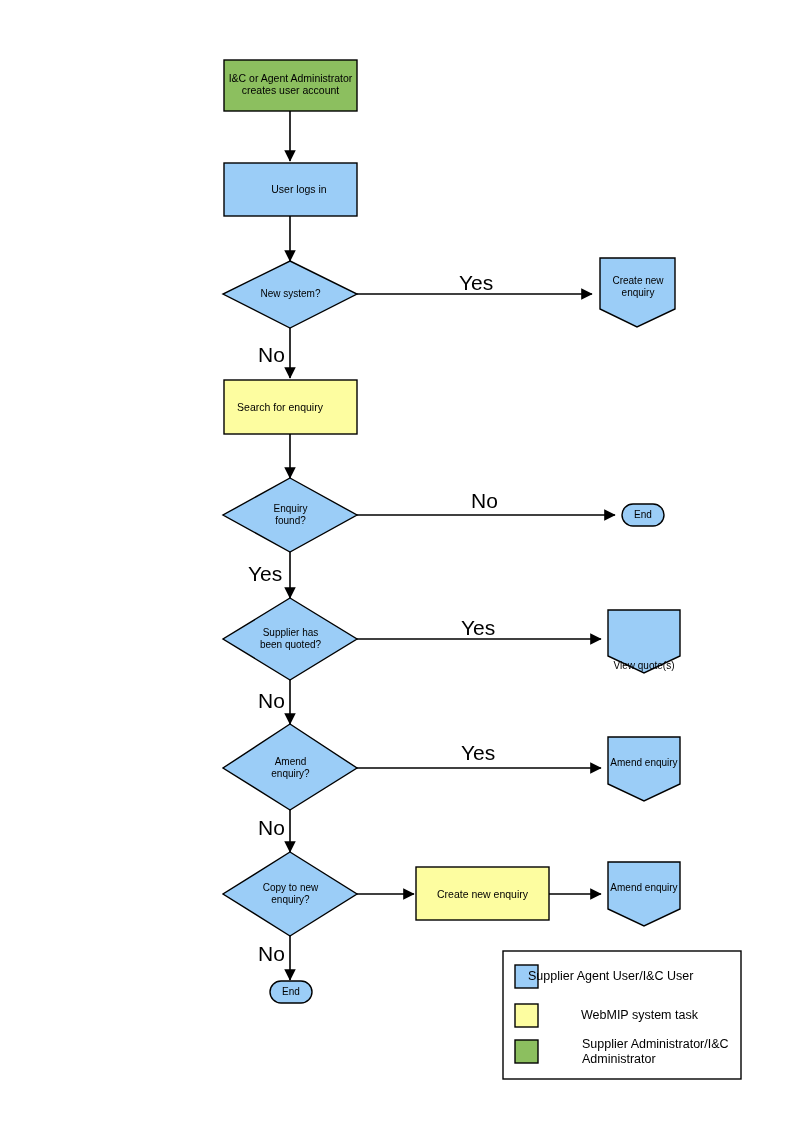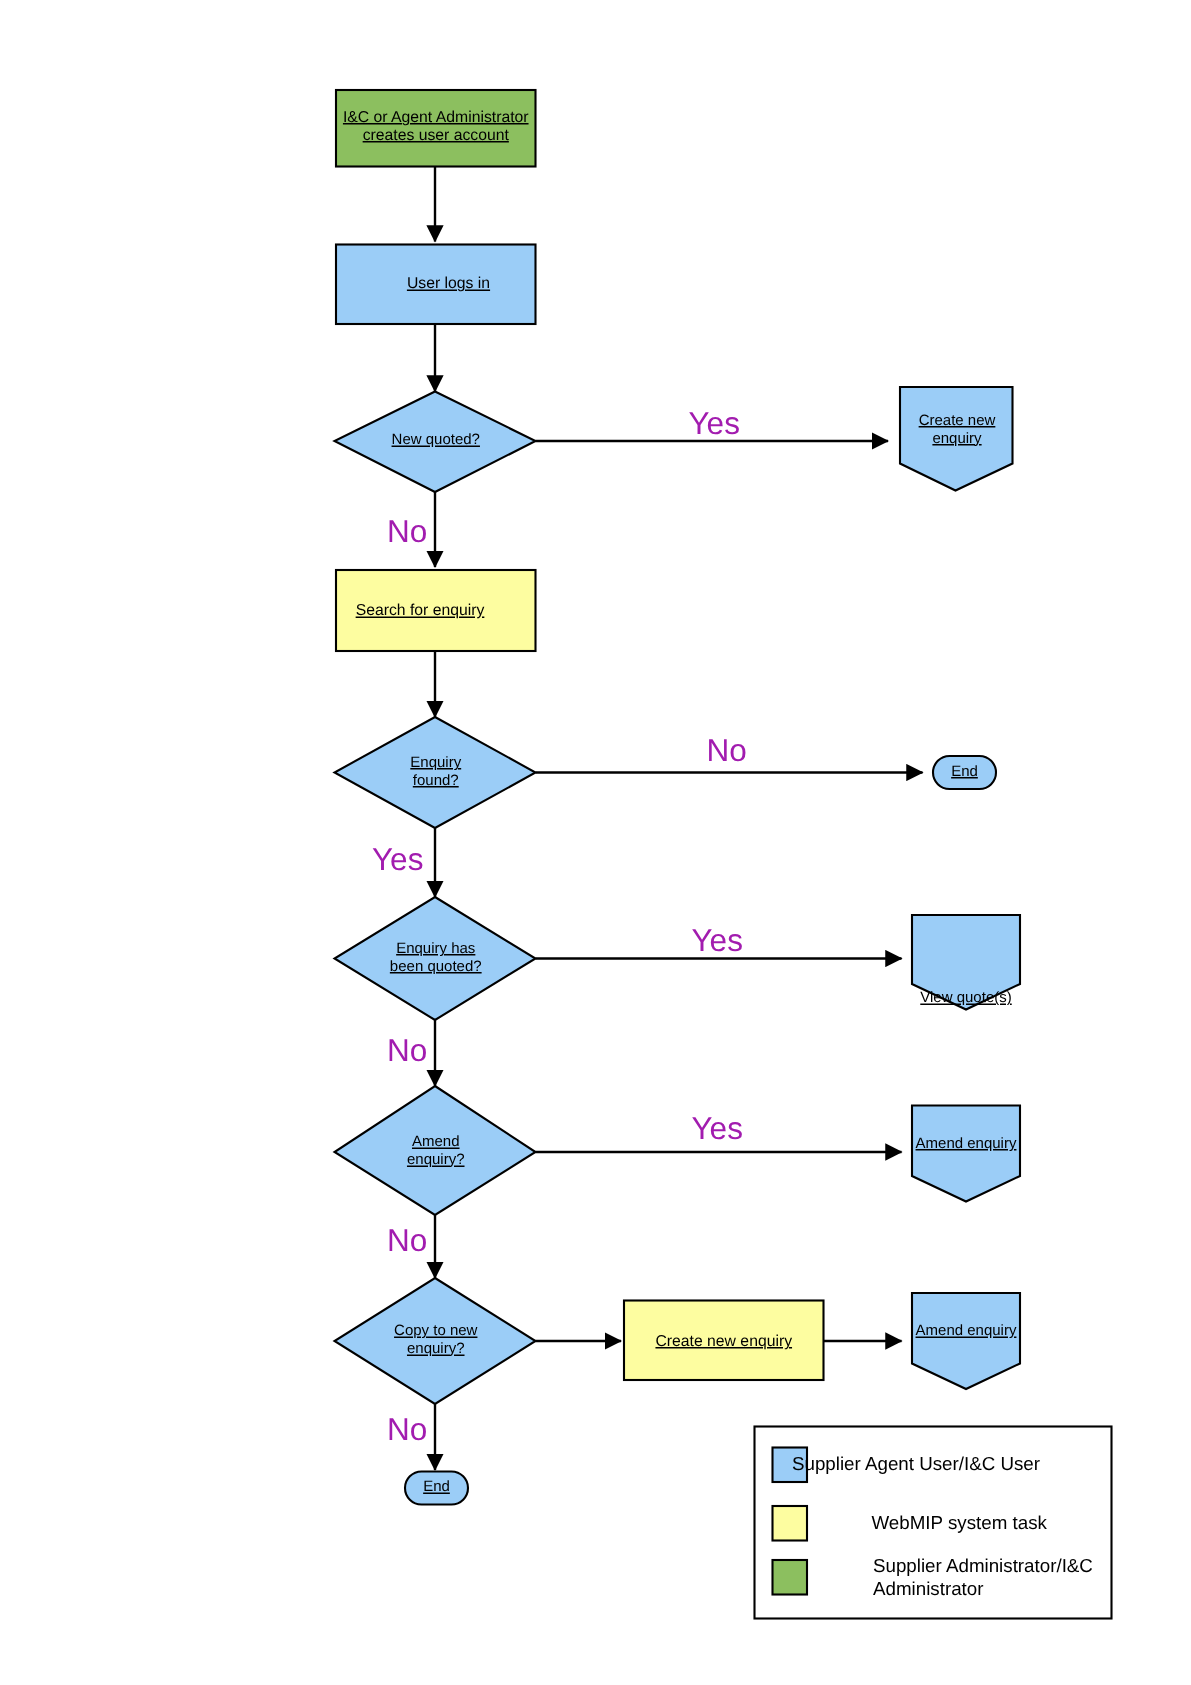--- a/index.html
+++ b/index.html
@@ -21,26 +21,25 @@
     width: 794px;
     height: 1123px;
   }
   .node-label {
     position: absolute;
     text-align: center;
     color: #000000;
     line-height: 1.15;
     pointer-events: none;
     white-space: pre-line;
-    text-decoration: underline;
   }
   .edge-label {
     position: absolute;
     font-size: 21px;
-    color: #a21caf;
+    color: #000000;
     line-height: 1;
   }
   .legend-label {
     position: absolute;
     font-size: 12.5px;
     color: #000000;
     line-height: 1.18;
     white-space: pre-line;
   }
 </style>
@@ -105,33 +104,33 @@
   <rect x="515" y="965" width="23" height="23" fill="#9BCDF7" stroke="#000000" stroke-width="1.4"></rect>
   <rect x="515" y="1004" width="23" height="23" fill="#FDFDA0" stroke="#000000" stroke-width="1.4"></rect>
   <rect x="515" y="1040" width="23" height="23" fill="#8CBF5F" stroke="#000000" stroke-width="1.4"></rect>
 </svg>
 
 <div class="node-label" style="left:224px; top:72px; width:133px; font-size:10.5px;">I&amp;C or Agent Administrator
 creates user account</div>
 
 <div class="node-label" style="left:224px; top:183px; width:150px; font-size:10.5px;">User logs in</div>
 
-<div class="node-label" style="left:224px; top:288px; width:133px; font-size:10px;">New quoted?</div>
+<div class="node-label" style="left:224px; top:288px; width:133px; font-size:10px;">New system?</div>
 
 <div class="node-label" style="left:600px; top:275px; width:76px; font-size:10px;">Create new
 enquiry</div>
 
 <div class="node-label" style="left:224px; top:401px; width:112px; font-size:10.5px;">Search for enquiry</div>
 
 <div class="node-label" style="left:224px; top:503px; width:133px; font-size:10px;">Enquiry
 found?</div>
 
 <div class="node-label" style="left:622px; top:509px; width:42px; font-size:10px;">End</div>
 
-<div class="node-label" style="left:224px; top:627px; width:133px; font-size:10px;">Enquiry has
+<div class="node-label" style="left:224px; top:627px; width:133px; font-size:10px;">Supplier has
 been quoted?</div>
 
 <div class="node-label" style="left:606px; top:629px; width:76px; font-size:10px;margin-top:31px;">View quote(s)</div>
 
 <div class="node-label" style="left:224px; top:756px; width:133px; font-size:10px;">Amend
 enquiry?</div>
 
 <div class="node-label" style="left:604px; top:757px; width:80px; font-size:10px;">Amend enquiry</div>
 
 <div class="node-label" style="left:224px; top:882px; width:133px; font-size:10px;">Copy to new

